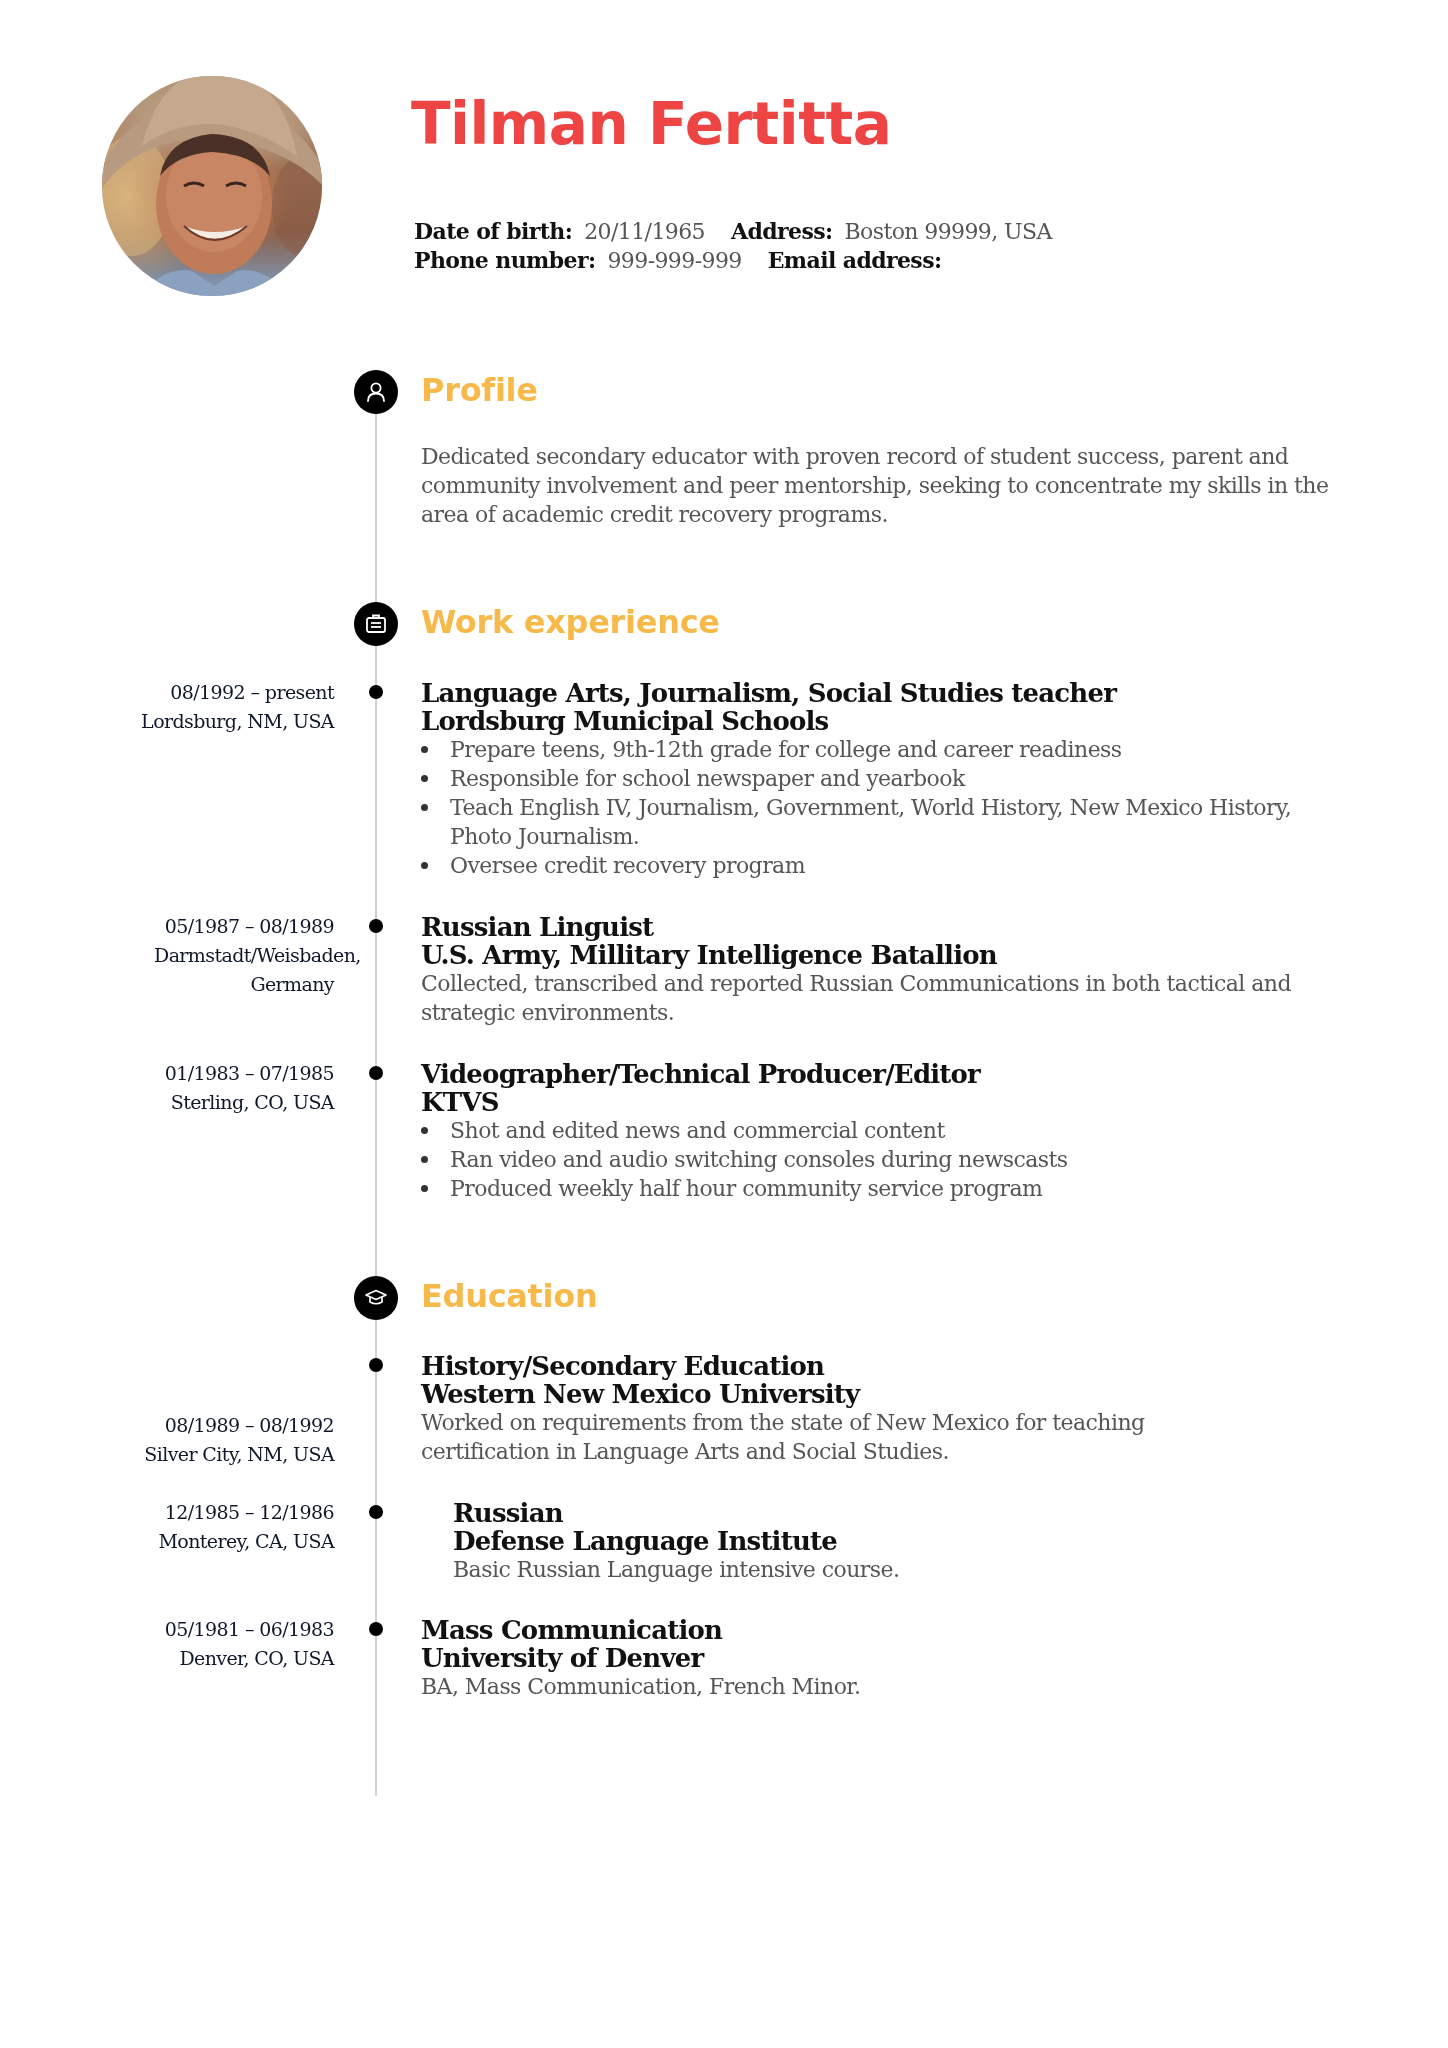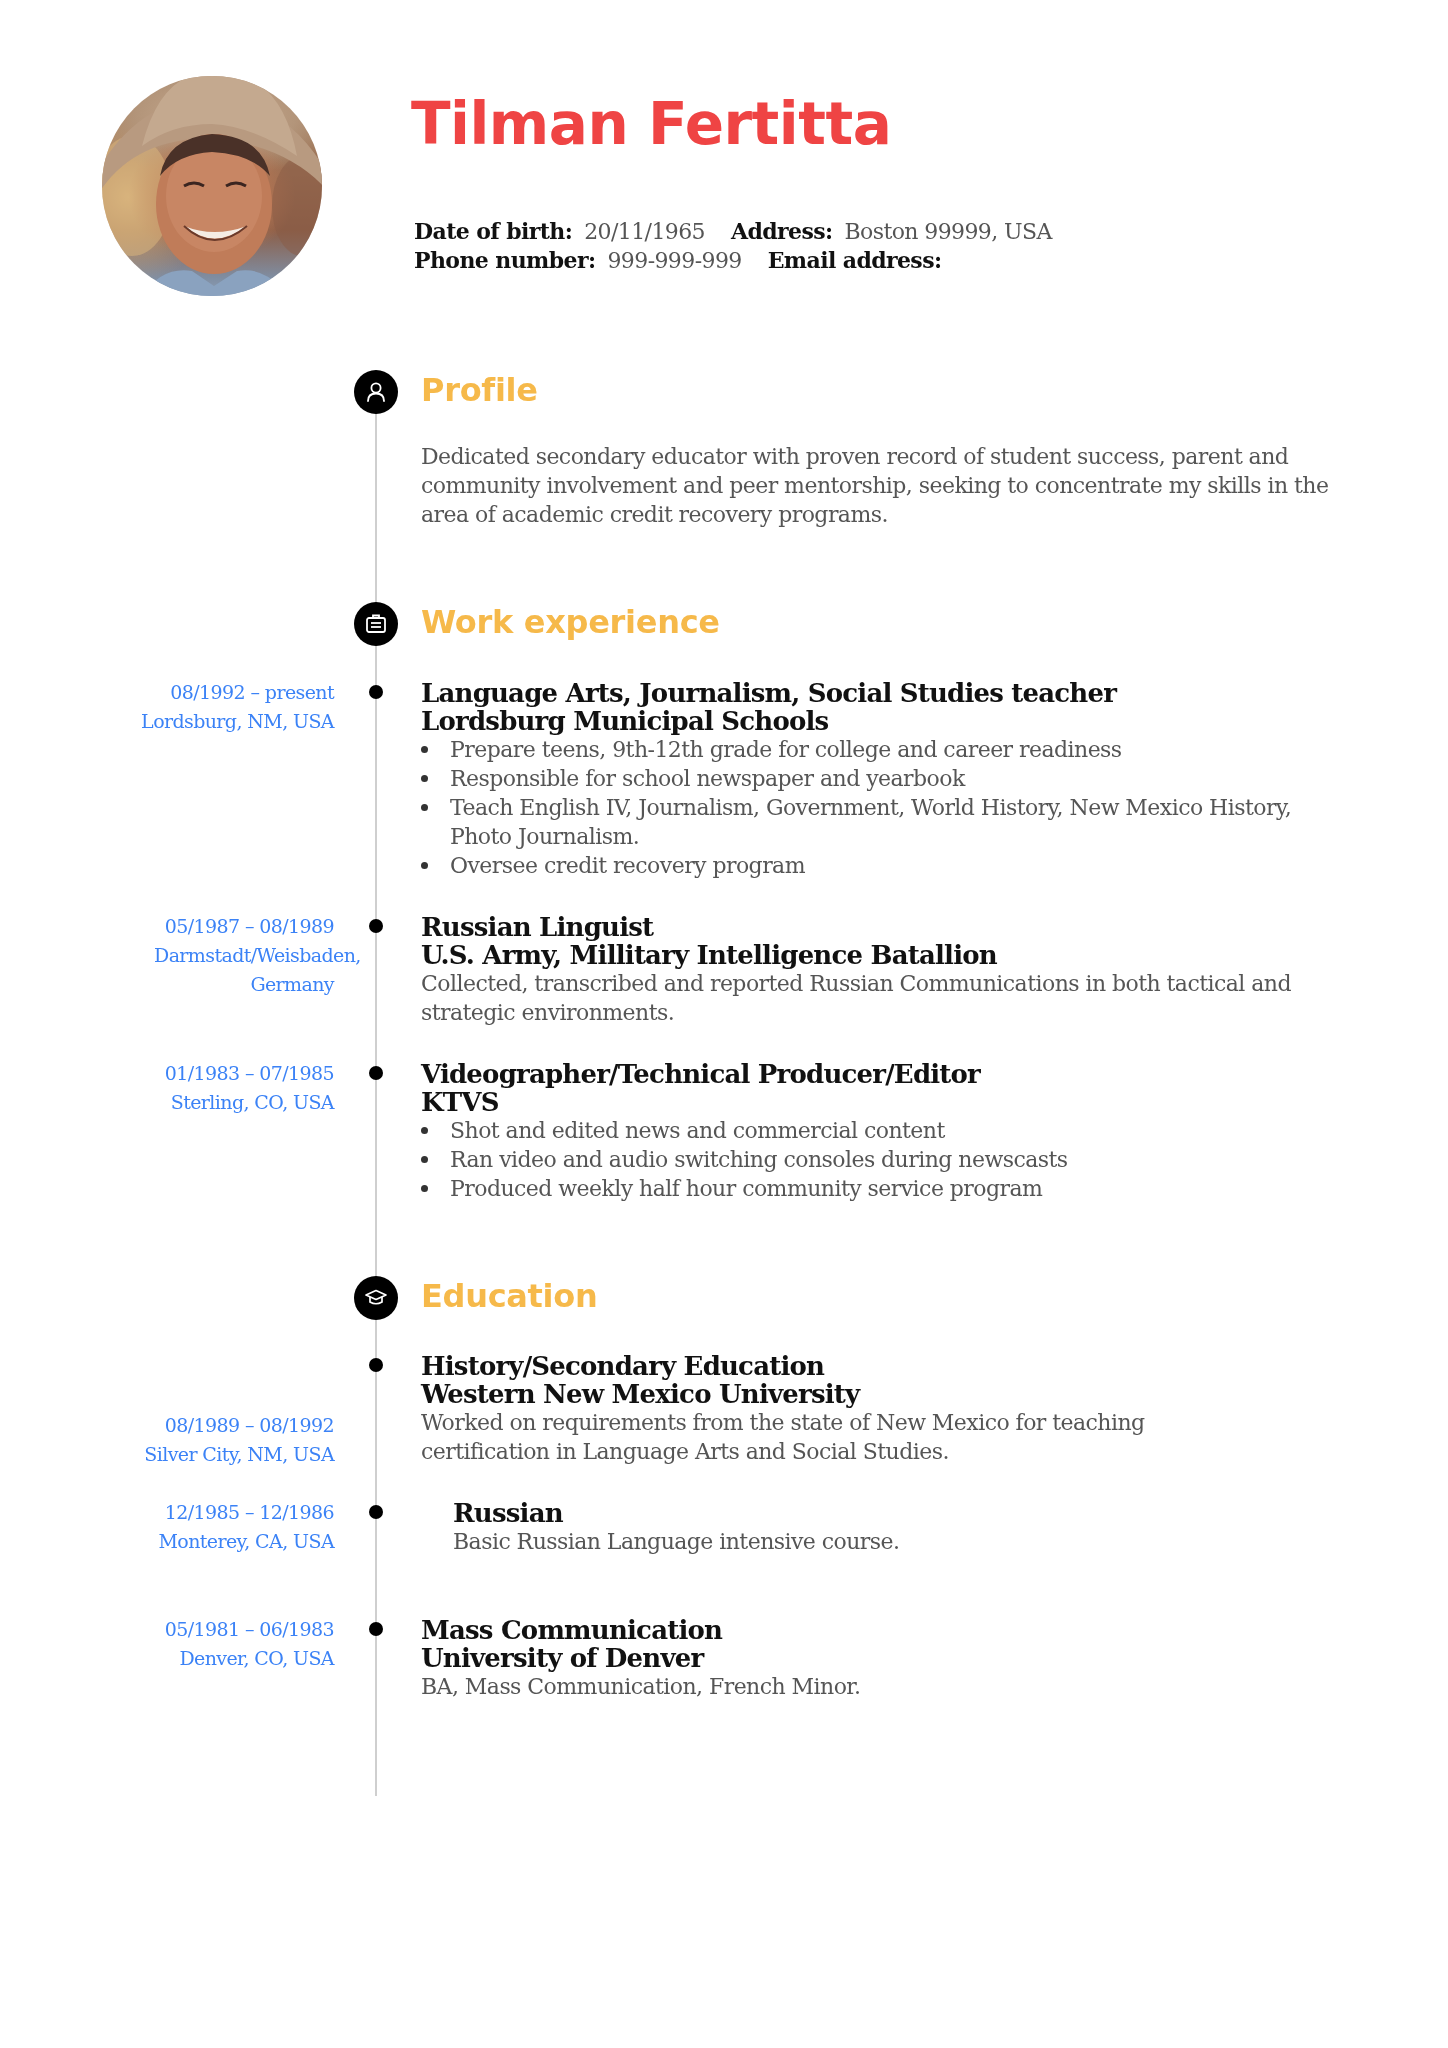--- a/index.html
+++ b/index.html
@@ -97,21 +97,21 @@
       letter-spacing: -0.55px;
     }
 
     
     .entry-meta {
       width: 280px;
       left: 54px;
       text-align: right;
       font-size: 19px;
       line-height: 29px;
-      color: #3b82f6;
+      color: #0f172a;
       letter-spacing: -0.6px;
     }
     .dot {
       width: 14px; height: 14px;
       border-radius: 50%;
       background: #000;
     }
     .entry-body {
       left: 421px;
       width: 940px;
@@ -272,20 +272,21 @@
   <div class="entry-desc" style="width:800px;">Worked on requirements from the state of New Mexico for teaching certification in Language Arts and Social Studies.</div>
 </div>
 
 <div class="abs entry-meta" style="top:1498px;">
   <div>12/1985 – 12/1986</div>
   <div>Monterey, CA, USA</div>
 </div>
 <div class="abs dot" style="left:369px; top:1505px;"></div>
 <div class="abs entry-body" style="top:1499px;margin-left:32px;">
   <div class="entry-title">Russian</div>
+  <div class="entry-org">Defense Language Institute</div>
   <div class="entry-desc">Basic Russian Language intensive course.</div>
 </div>
 
 <div class="abs entry-meta" style="top:1615px;">
   <div>05/1981 – 06/1983</div>
   <div>Denver, CO, USA</div>
 </div>
 <div class="abs dot" style="left:369px; top:1622px;"></div>
 <div class="abs entry-body" style="top:1616px;">
   <div class="entry-title">Mass Communication</div>

